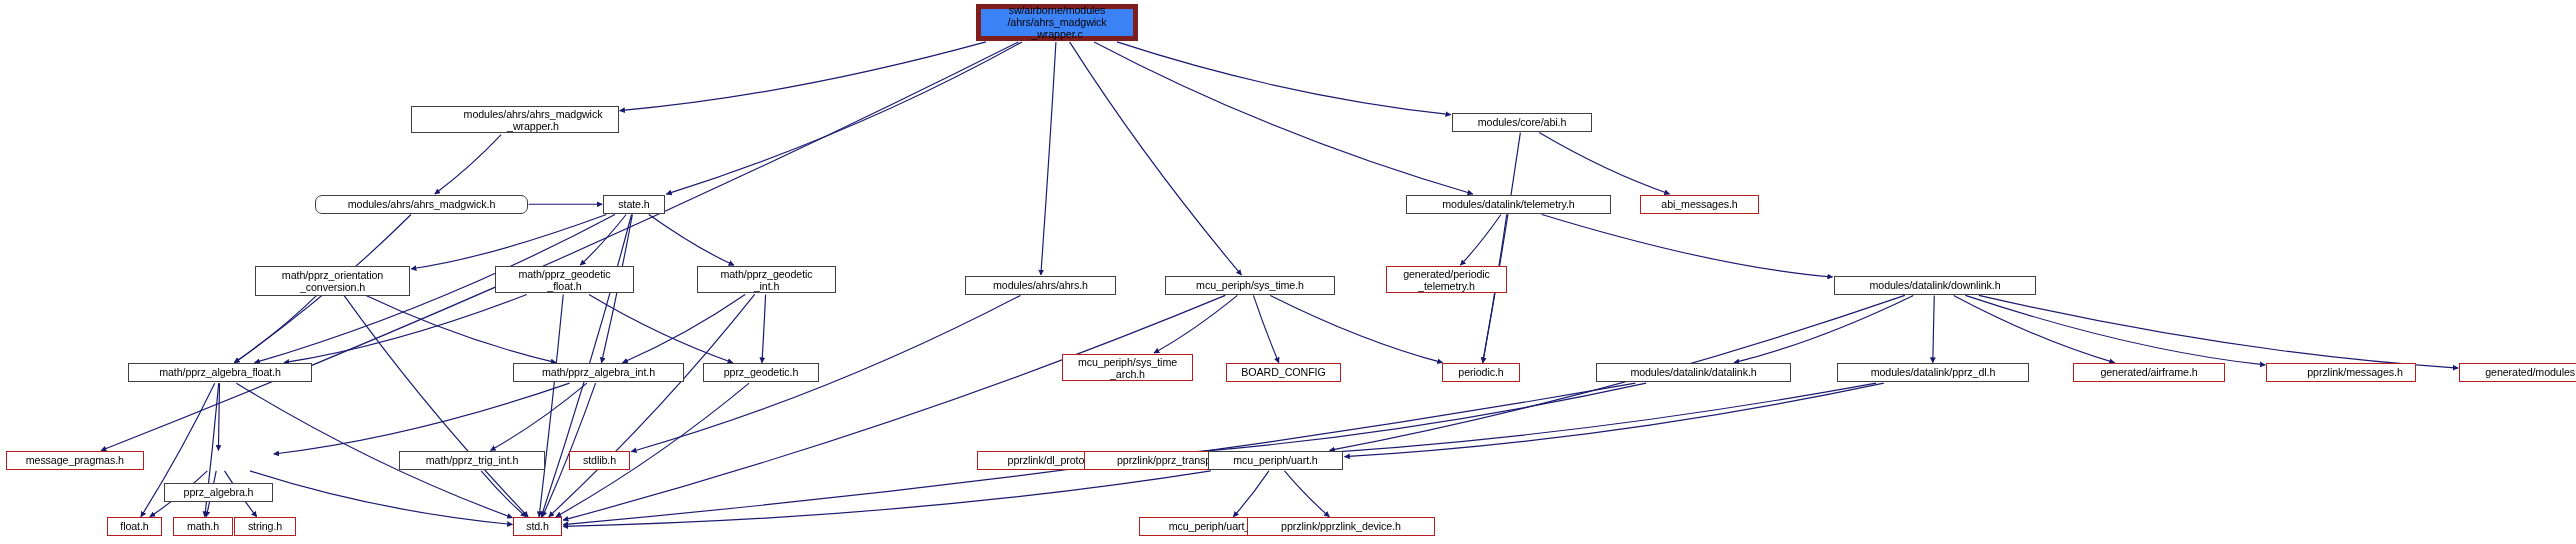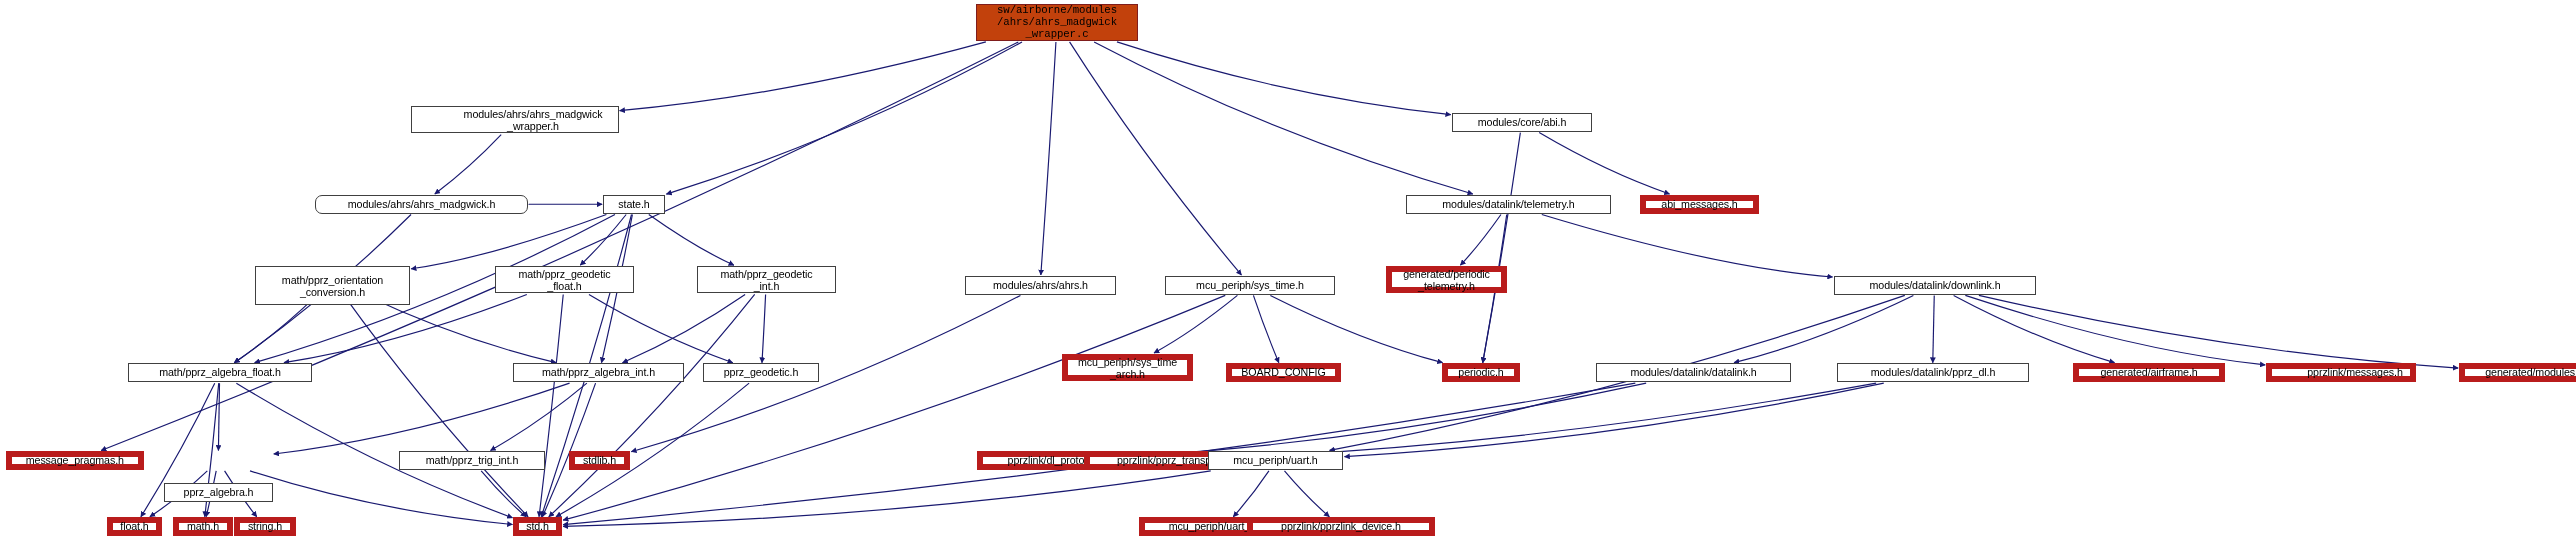--- a/index.html
+++ b/index.html
@@ -26,32 +26,31 @@
   .node {
     position: absolute;
     box-sizing: border-box;
     display: flex;
     align-items: center;
     justify-content: center;
     text-align: center;
     line-height: 1.12;
     color: #000000;
     background: #ffffff;
-    border: 6px solid #b91c1c;
+    border: 1px solid #b91c1c;
     white-space: pre;
     letter-spacing: -0.1px;
     z-index: 5;
   }
   .node.strong {
     border: 1px solid #404040;
   }
   .node.root {
-    background: #c2410c;
-    border: 1px solid #7f1d1d;
-    font-family: Liberation Mono, monospace;
+    background: #3b82f6;
+    border: 5px solid #7f1d1d;
   }
   .node span {
     display: block;
     width: 100%;
   }
 </style>
 </head>
 <body>
 
 <div id="graph-root">
@@ -127,21 +126,21 @@
       <div class="node root" style="left: 976px; top: 3.9px; width: 162px; height: 37px; font-size: 10.7px;"><span>sw/airborne/modules
 /ahrs/ahrs_madgwick
 _wrapper.c</span></div>
       <div class="node strong" style="left: 411px; top: 106px; width: 208px; height: 27px; font-size: 10.7px; padding-left: 36px;"><span>modules/ahrs/ahrs_madgwick
 _wrapper.h</span></div>
       <div class="node strong" style="left: 1452px; top: 113px; width: 140px; height: 18.5px; font-size: 10.7px;"><span>modules/core/abi.h</span></div>
       <div class="node strong" style="left: 315px; top: 195px; width: 213px; height: 18.5px; font-size: 10.7px; border-radius: 7px;"><span>modules/ahrs/ahrs_madgwick.h</span></div>
       <div class="node strong" style="left: 603px; top: 195px; width: 62px; height: 18.5px; font-size: 10.7px;"><span>state.h</span></div>
       <div class="node strong" style="left: 1406px; top: 195px; width: 205px; height: 18.5px; font-size: 10.7px;"><span>modules/datalink/telemetry.h</span></div>
       <div class="node" style="left: 1640px; top: 195px; width: 119px; height: 18.5px; font-size: 10.7px;"><span>abi_messages.h</span></div>
-      <div class="node strong" style="left: 255px; top: 266px; width: 155px; height: 39px; font-size: 10.7px; text-align: center;"><span>math/pprz_orientation
+      <div class="node strong" style="left: 255px; top: 266px; width: 155px; height: 30px; font-size: 10.7px; text-align: center;"><span>math/pprz_orientation
 _conversion.h</span></div>
       <div class="node strong" style="left: 495px; top: 266px; width: 139px; height: 27px; font-size: 10.7px;"><span>math/pprz_geodetic
 _float.h</span></div>
       <div class="node strong" style="left: 697px; top: 266px; width: 139px; height: 27px; font-size: 10.7px;"><span>math/pprz_geodetic
 _int.h</span></div>
       <div class="node strong" style="left: 965px; top: 276px; width: 151px; height: 18.5px; font-size: 10.7px;"><span>modules/ahrs/ahrs.h</span></div>
       <div class="node strong" style="left: 1165px; top: 276px; width: 170px; height: 18.5px; font-size: 10.7px;"><span>mcu_periph/sys_time.h</span></div>
       <div class="node" style="left: 1386px; top: 266px; width: 121px; height: 27px; font-size: 10.7px;"><span>generated/periodic
 _telemetry.h</span></div>
       <div class="node strong" style="left: 1834px; top: 276px; width: 202px; height: 18.5px; font-size: 10.7px;"><span>modules/datalink/downlink.h</span></div>

